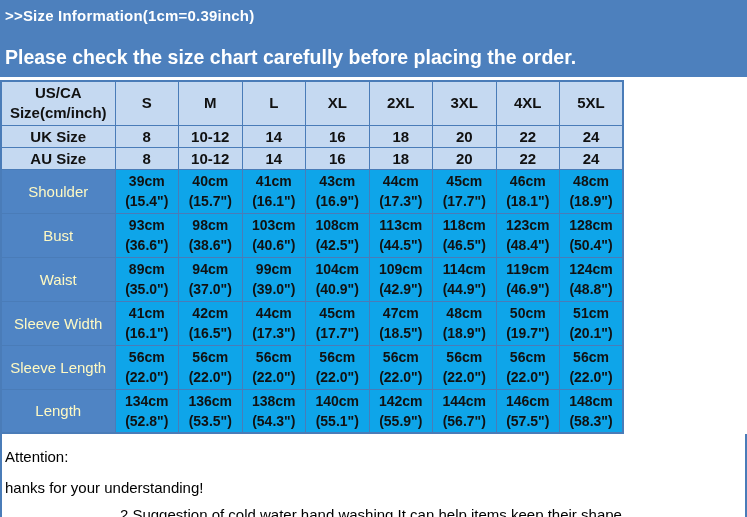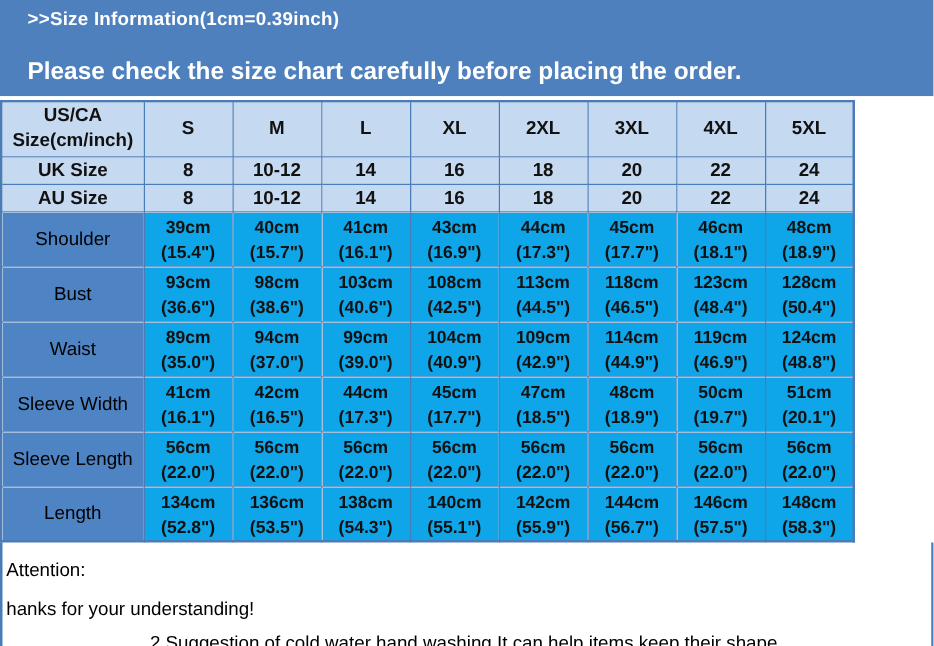--- a/index.html
+++ b/index.html
@@ -19,37 +19,37 @@
   }
   .page {
     width: 747px;
     height: 517px;
     background: #ffffff;
     overflow: hidden;
   }
   .banner {
     background: var(--banner-bg);
     color: var(--banner-text);
-    padding: 3px 0 5px 22px;
+    padding: 3px 0 5px 5px;
   }
   .banner-line1 {
     font-size: 15px;
     font-weight: bold;
     line-height: 25px;
     letter-spacing: 0.2px;
   }
   .banner-line2 {
     font-size: 19.5px;
     font-weight: bold;
     line-height: 29px;
     margin-top: 15px;
   }
   .gap { height: 3px; background: #ffffff; }
   table.size-chart {
-    width: 684px;
+    width: 624px;
     border-collapse: collapse;
     table-layout: fixed;
     border: 2px solid var(--border-color);
   }
   table.size-chart th, table.size-chart td {
     border: 1px solid var(--border-color);
     text-align: center;
     vertical-align: middle;
     padding: 0;
     overflow: hidden;
@@ -66,21 +66,21 @@
     font-size: 15px;
     font-weight: bold;
     height: 22px;
     margin-top: 20px;
   }
   tr.meas-row { height: 44px; }
   tr.meas-row td.row-label {
     background: var(--label-cell-bg);
     font-size: 15px;
     font-weight: normal;
-    color: #000000;
+    color: #fef9c3;
   }
   tr.meas-row td.value-cell {
     background: #0ea5e9;
     font-size: 14px;
     font-weight: bold;
   }
   .cell-cm, .cell-inch { display: block; line-height: 20px; }
   .attention {
     width: 747px;
     border: 2px solid var(--border-color);

